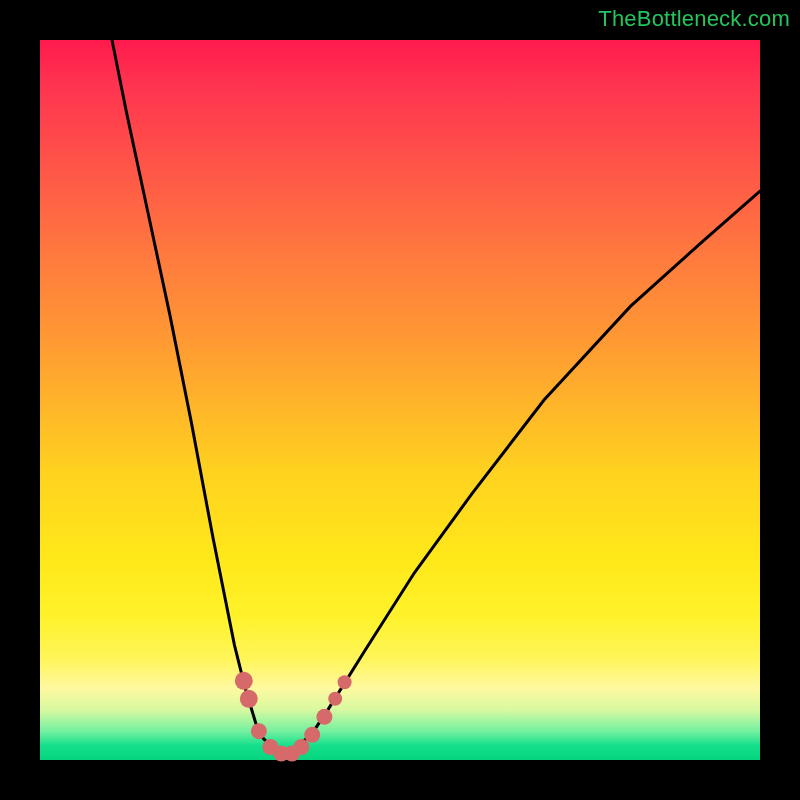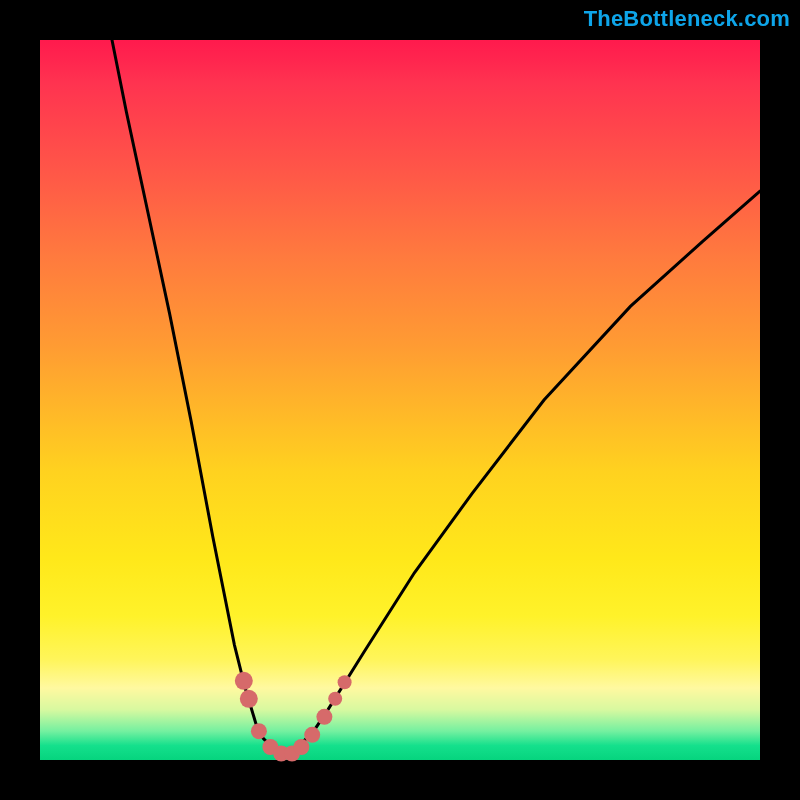--- a/index.html
+++ b/index.html
@@ -40,22 +40,22 @@
       #14e08c 98%,
       #06d47e 100%
     );
   }
   .watermark {
     position: absolute;
     top: 6px;
     right: 10px;
     font-family: Arial, Helvetica, sans-serif;
     font-size: 22px;
-    color: #0ea5e9;
-    font-weight: 700;
+    color: #22c55e;
+    font-weight: 400;
     letter-spacing: 0.2px;
     user-select: none;
   }
   svg.curves {
     position: absolute;
     left: 0;
     top: 0;
     width: 720px;
     height: 720px;
     overflow: visible;

